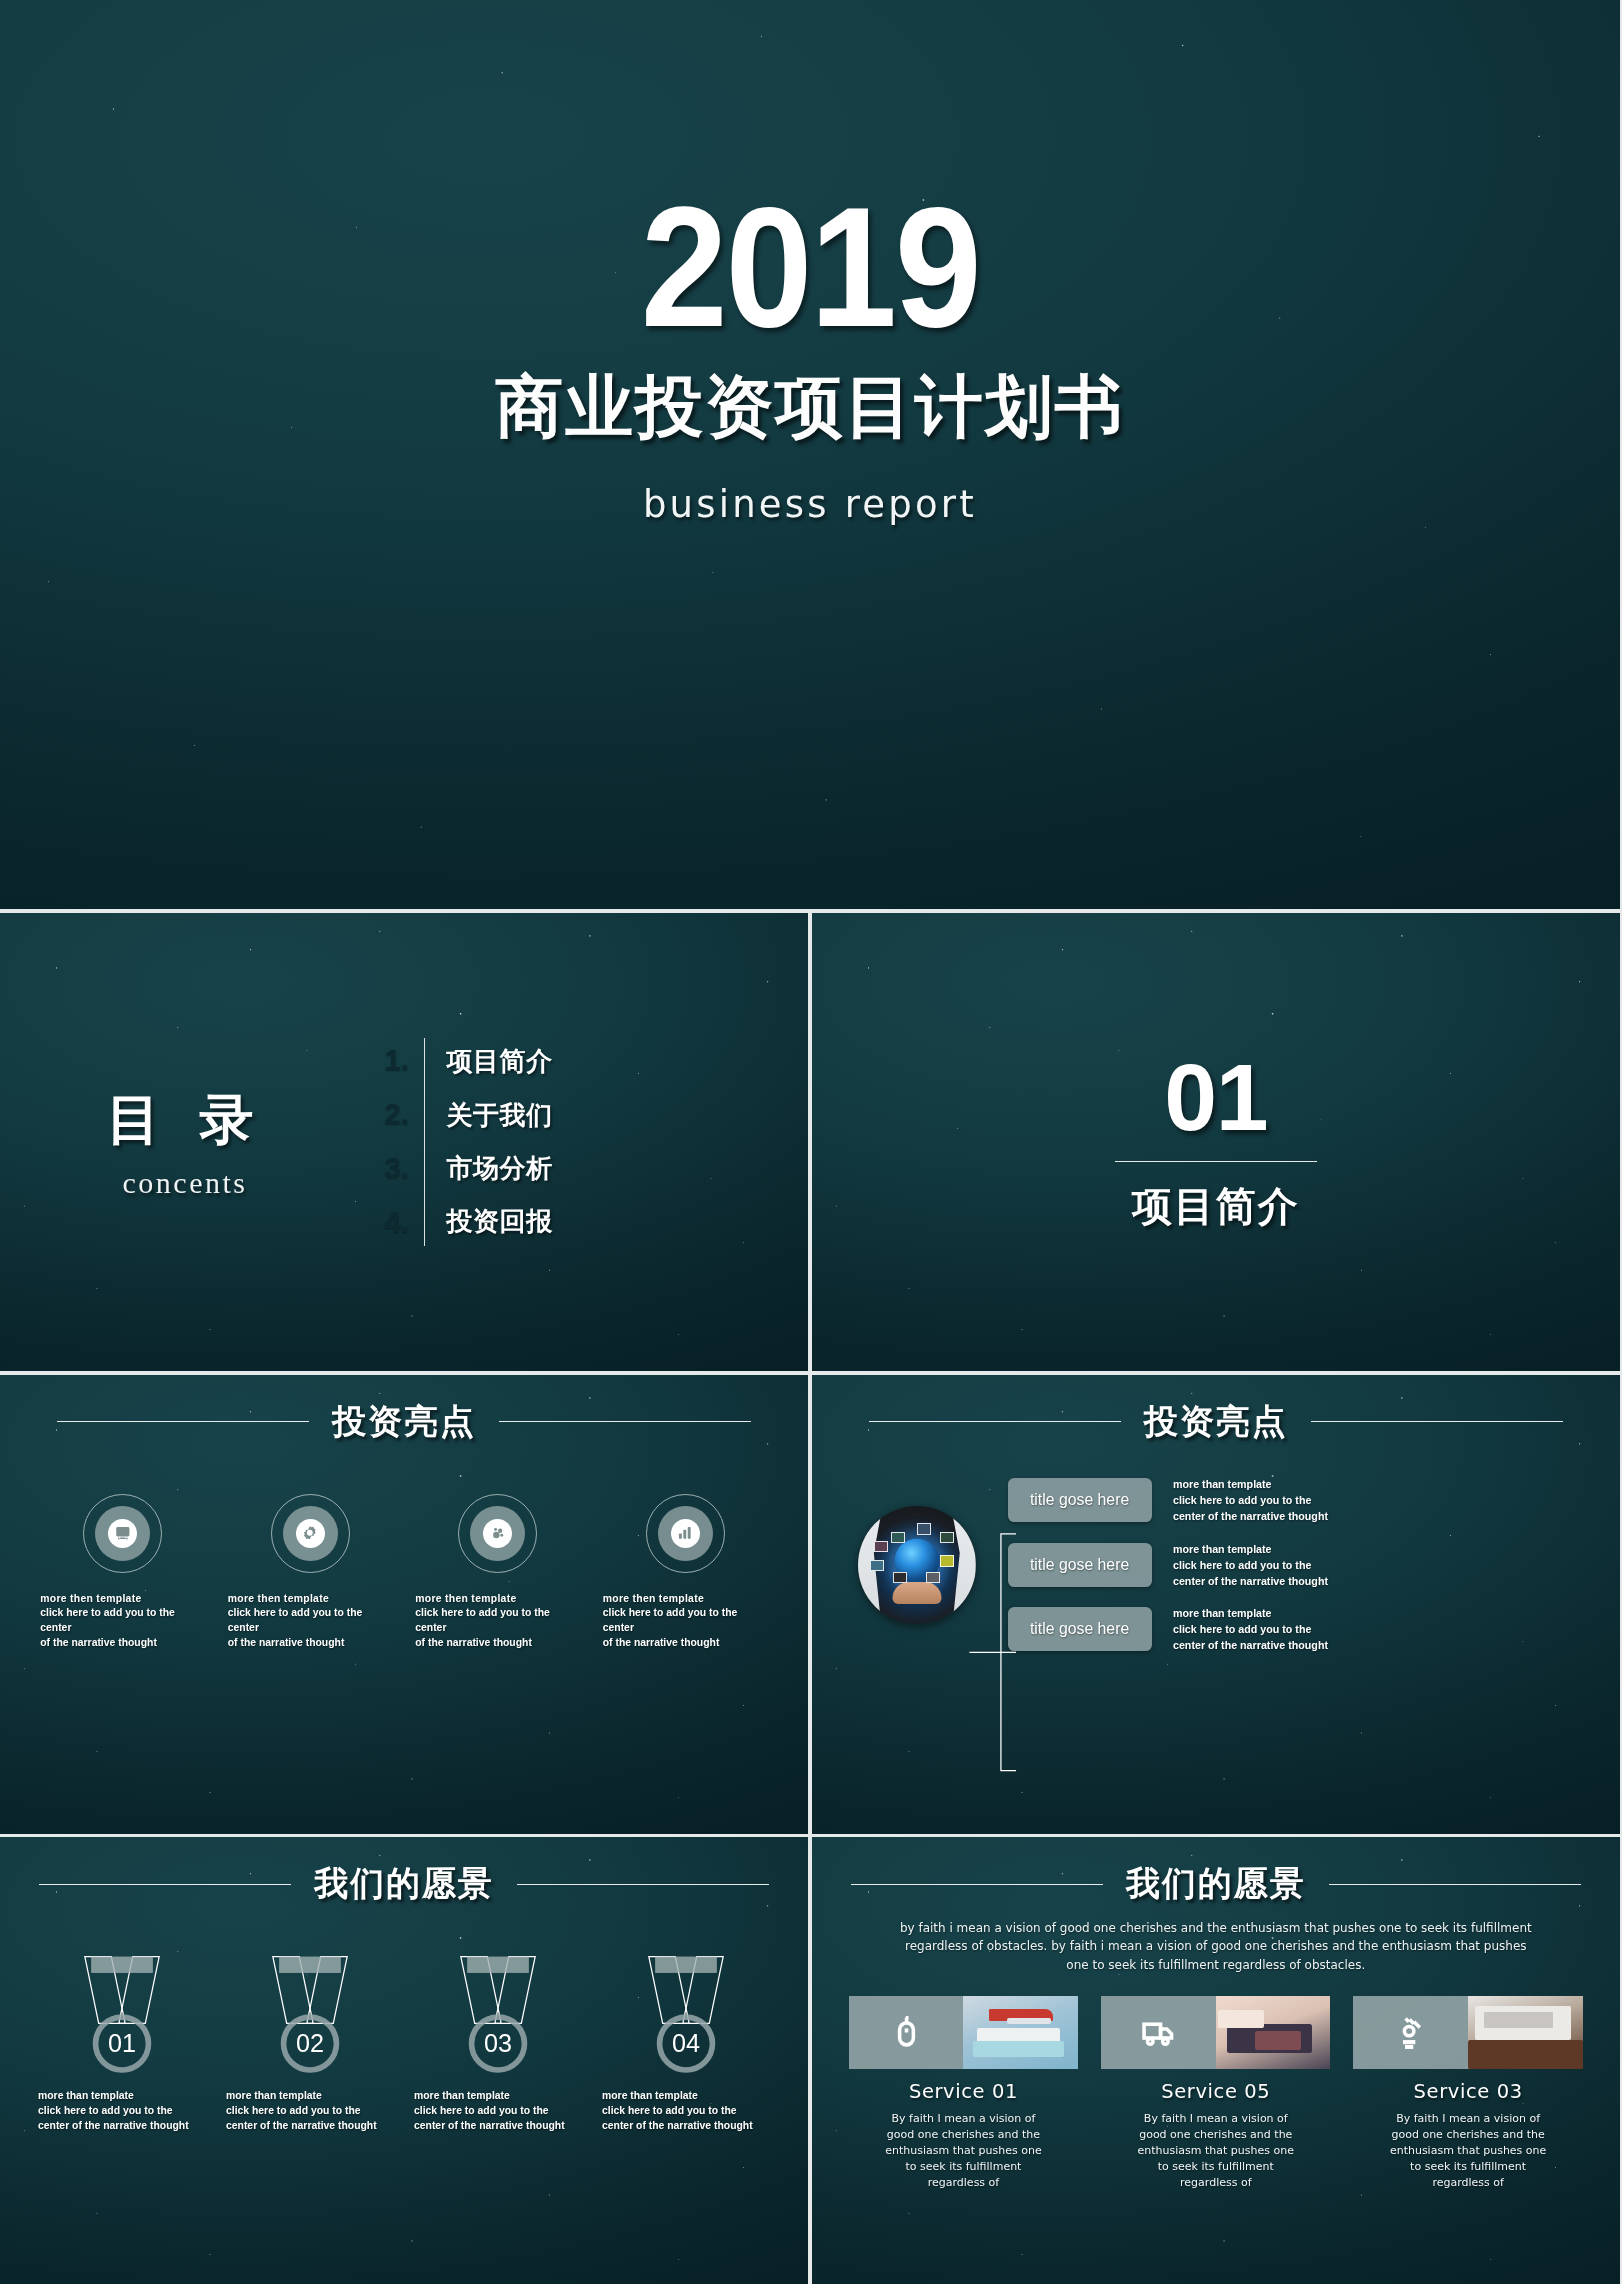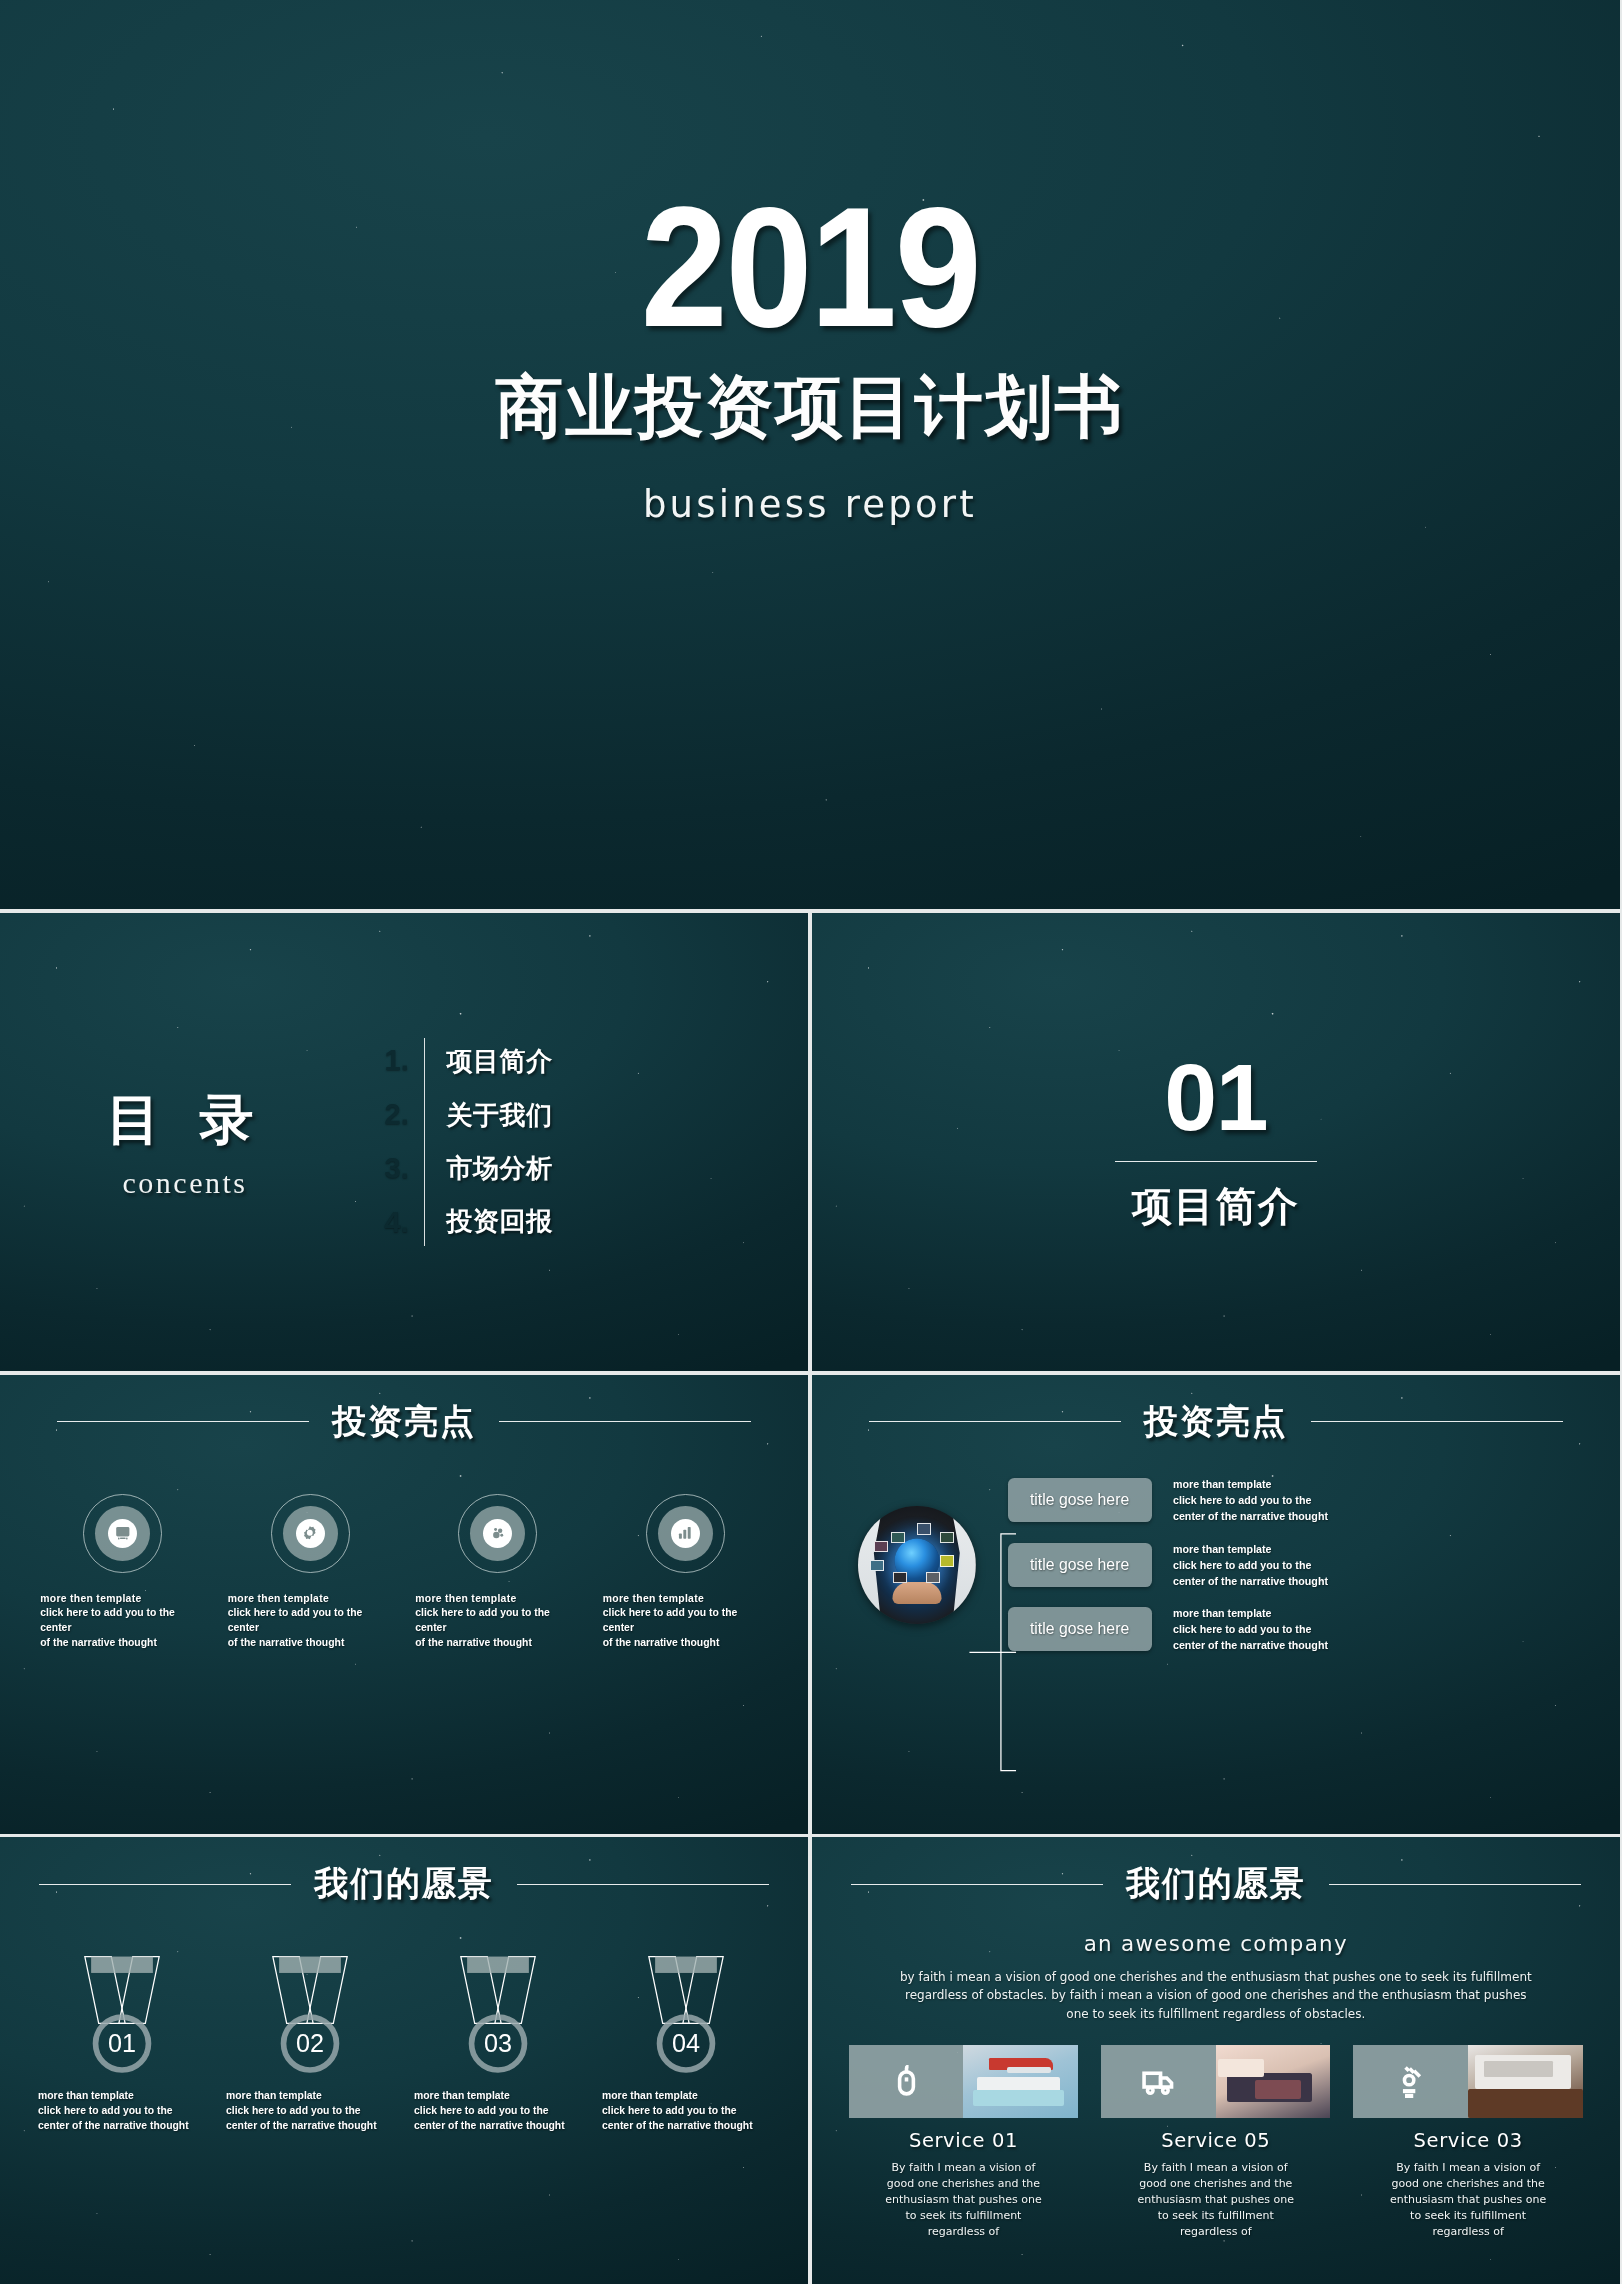--- a/index.html
+++ b/index.html
@@ -591,21 +591,20 @@
 
   <div class="slide">
     <div class="stars"></div>
     <div class="hdr">
       <div class="hdr-rule"></div>
       <div class="hdr-text">我们的愿景</div>
       <div class="hdr-rule"></div>
     </div>
 
     <div class="vision-inner">
-      <div class="vision-head">an awesome company</div>
       <div class="vision-body">by faith i mean a vision of good one cherishes and the enthusiasm that pushes one to seek its fulfillment regardless of obstacles. by faith i mean a vision of good one cherishes and the enthusiasm that pushes one to seek its fulfillment regardless of obstacles.</div>
 
       <div class="svc-row">
 
         <div class="svc-card">
           <div class="svc-top">
             <div class="svc-iconbox">
               <svg viewBox="0 0 24 24">
                 <rect x="7" y="5" width="10" height="16" rx="5"></rect>
                 <path d="M12 5V2.5c0-.8.6-1.5 1.5-1.5"></path>

